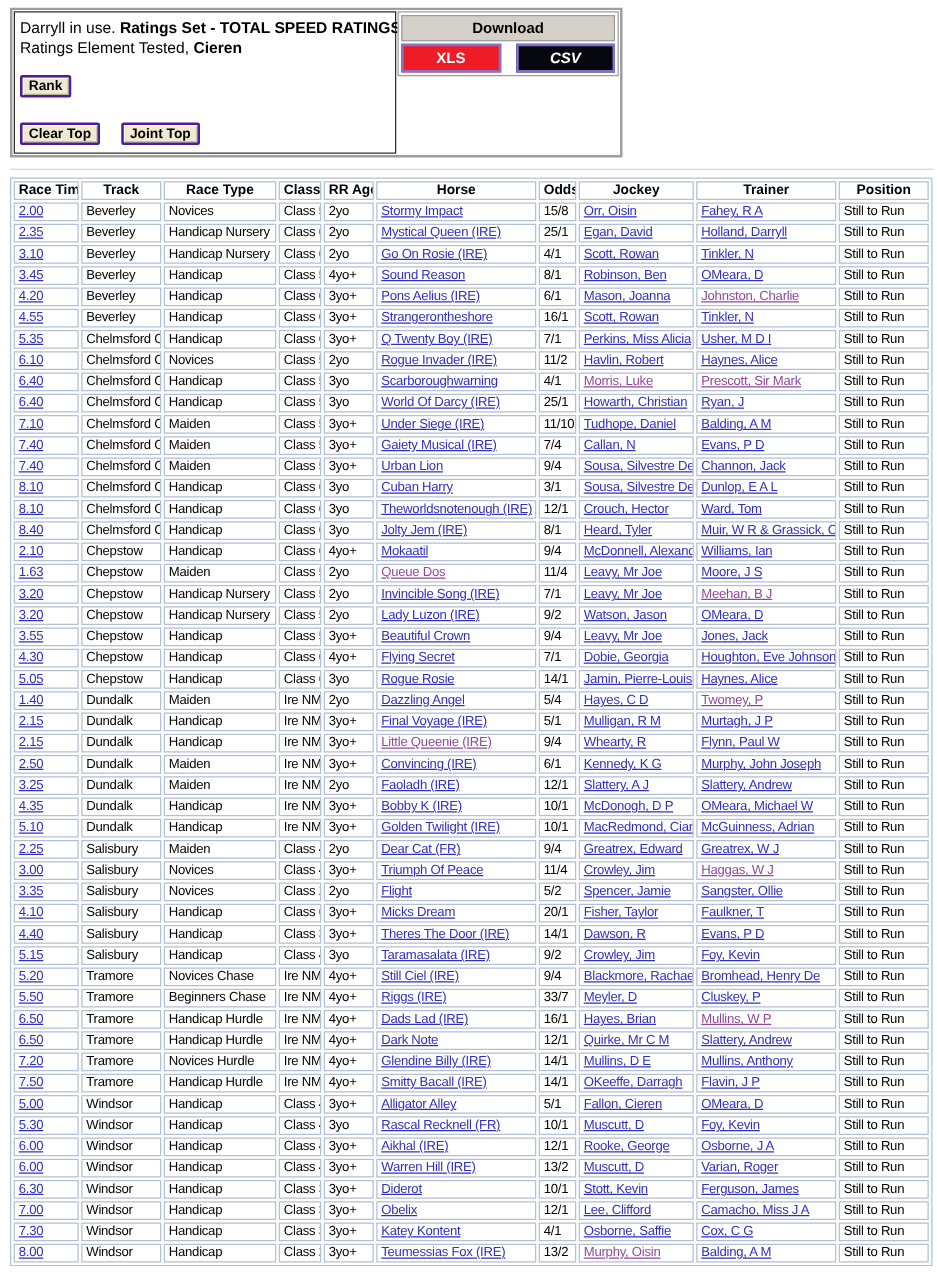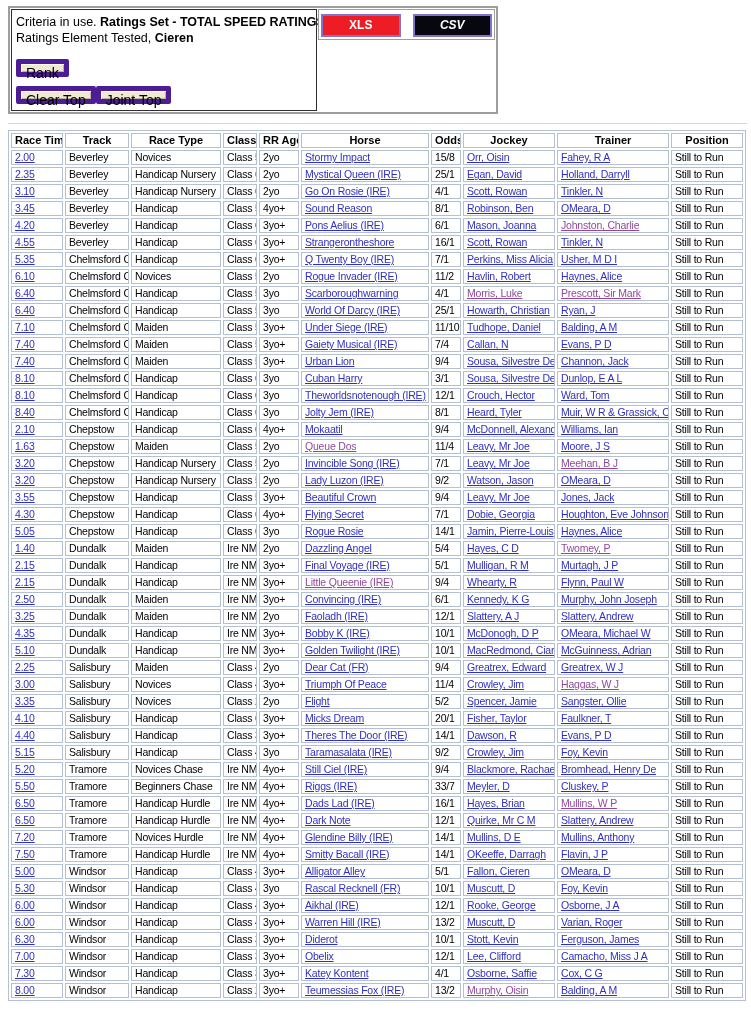--- a/index.html
+++ b/index.html
@@ -23,28 +23,28 @@
   }
   .criteria-cell {
     width: 306px;
     box-sizing: border-box;
     border: 1px solid #2e2e2e;
     padding: 4px 2px 6px 4px;
     background:#fff;
   }
   .criteria-cell .line { font-size: 12.5px; line-height: 16px; white-space: nowrap; }
   .rank-row { margin-top: 13px; }
-  .ct-row { margin-top: 4px; display:flex; gap:0; }
+  .ct-row { margin-top: 20px; display:flex; gap:17px; }
   button.win {
     font-family: "Liberation Sans", sans-serif;
-    font-size: 14px;
-    font-weight: normal;
+    font-size: 11px;
+    font-weight: bold;
     color:#000;
     background: var(--action-button-bg, #f0e9d2);
-    border: 5px solid #4c1d95;
+    border: 2px solid #4c1d95;
     border-radius: 2px;
     padding: 1px 5px 2px 5px;
     height: 18px;
     box-shadow: inset 1px 1px 0 #fffef8, inset -1px -1px 0 #b9b49e;
     cursor: pointer;
   }
 
   .download-cell { flex:1; display:flex; flex-direction:column; background:#fff; }
   .dl-box { border: 1px solid #9e9e9e; padding: 2px; }
   .dl-header {
@@ -92,32 +92,33 @@
   .races th { font-size: 11px; font-weight: bold; text-align: center; }
   .races td { font-size: 10.5px; letter-spacing: -0.2px; }
   a.lnk { color: var(--link, #3030c0); text-decoration: underline; }
   a.lnk.visited { color: var(--visited-link, #91489b); }
 </style>
 </head>
 <body>
 
 <div class="top-outer">
   <div class="criteria-cell">
-    <div class="line"><span>Criteria in use.</span> <b>Ratings Set - TOTAL SPEED RATINGS</b></div>
+    <div class="line"><span>Darryll in use.</span> <b>Ratings Set - TOTAL SPEED RATINGS</b></div>
     <div class="line"><span>Ratings Element Tested,</span> <b>Cieren</b></div>
     <div class="rank-row">
       <button class="win" type="button">Rank</button>
     </div>
     <div class="ct-row">
       <button class="win" type="button">Clear Top</button>
       <button class="win" type="button">Joint Top</button>
     </div>
   </div>
   <div class="download-cell">
     <div class="dl-box">
+      <div class="dl-header">Download</div>
       <div class="dl-buttons">
         <div class="dl-btn xls">XLS</div>
         <div class="dl-btn csv">CSV</div>
       </div>
     </div>
   </div>
 </div>
 
 <hr class="sep">
 

